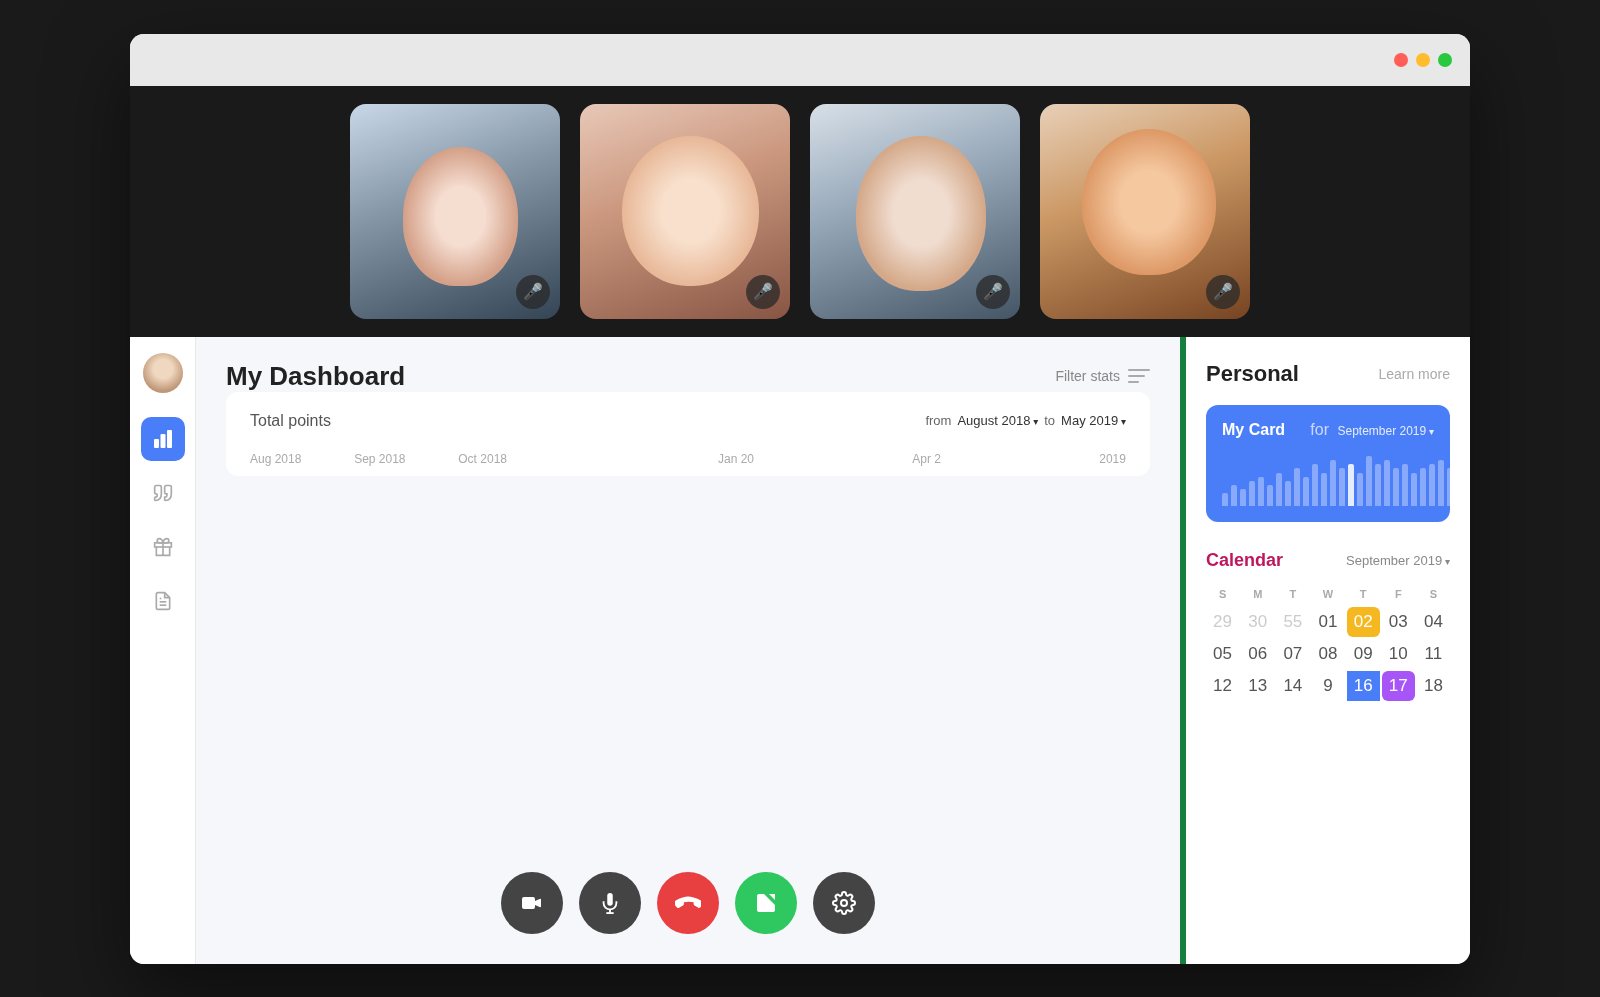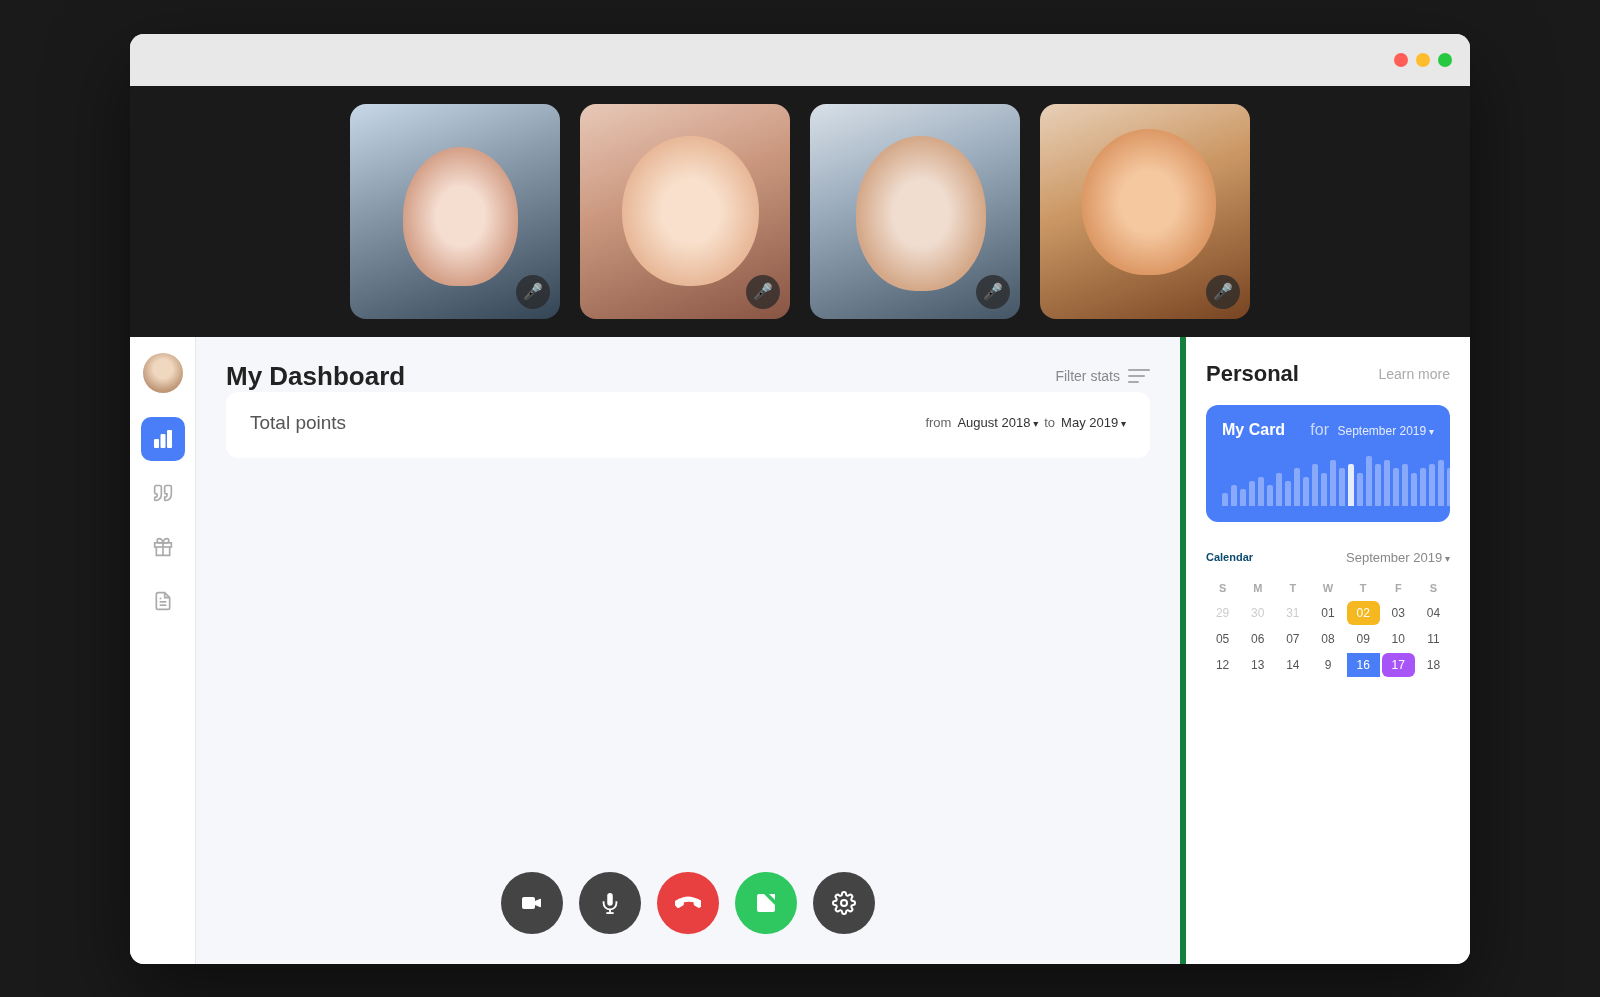--- a/index.html
+++ b/index.html
@@ -233,21 +233,21 @@
       padding: 20px 24px 10px;
       position: relative;
     }
     .chart-header {
       display: flex;
       align-items: center;
       justify-content: space-between;
       margin-bottom: 14px;
     }
     .chart-title {
-      font-size: 19px;
+      font-size: 16px;
       color: #555;
       font-weight: 500;
     }
     .date-range {
       display: flex;
       align-items: center;
       gap: 6px;
       font-size: 13px;
       color: #666;
     }
@@ -401,23 +401,23 @@
     }
 
     
     .calendar-header {
       display: flex;
       align-items: center;
       justify-content: space-between;
       margin-bottom: 12px;
     }
     .calendar-title {
-      font-size: 11px;
+      font-size: 18px;
       font-weight: 600;
-      color: #0c4a6e;
+      color: #be185d;
     }
     .calendar-month {
       font-size: 13px;
       color: #888;
       cursor: pointer;
     }
     .calendar-month::after {
       content: ' ▾';
       font-size: 10px;
     }
@@ -425,21 +425,21 @@
       width: 100%;
     }
     .cal-row {
       display: grid;
       grid-template-columns: repeat(7, 1fr);
       gap: 2px;
       margin-bottom: 2px;
     }
     .cal-cell {
       text-align: center;
-      font-size: 12px;
+      font-size: 17px;
       padding: 5px 2px;
       border-radius: 6px;
       color: #555;
     }
     .cal-header {
       font-weight: 600;
       color: #aaa;
       font-size: 11px;
     }
     .cal-today {
@@ -544,20 +544,35 @@
           <span class="chart-title">Total points</span>
           <div class="date-range">
             <span>from</span>
             <span class="date-select">August 2018</span>
             <span>to</span>
             <span class="date-select">May 2019</span>
           </div>
         </div>
 
 
+        <div class="chart-labels">
+          <span>Aug 2018</span>
+          <span>Sep 2018</span>
+          <span>Oct 2018</span>
+          <span></span>
+          <span></span>
+          <span></span>
+          <span>Jan 20</span>
+          <span></span>
+          <span></span>
+          <span>Apr 2</span>
+          <span></span>
+          <span></span>
+          <span>2019</span>
+        </div>
       </div>
 
       <div class="call-controls">
         <div class="ctrl-btn ctrl-dark">
           <svg width="24" height="24" viewBox="0 0 24 24" fill="white">
             <path d="M15 10l4.553-2.069A1 1 0 0 1 21 8.87v6.26a1 1 0 0 1-1.447.888L15 14v-4z"></path>
             <rect x="2" y="6" width="13" height="12" rx="2"></rect>
           </svg>
         </div>
         <div class="ctrl-btn ctrl-dark">
@@ -646,21 +661,21 @@
             <div class="cal-cell cal-header">T</div>
             <div class="cal-cell cal-header">W</div>
             <div class="cal-cell cal-header">T</div>
             <div class="cal-cell cal-header">F</div>
             <div class="cal-cell cal-header">S</div>
           </div>
 
           <div class="cal-row">
             <div class="cal-cell cal-prev-month">29</div>
             <div class="cal-cell cal-prev-month">30</div>
-            <div class="cal-cell cal-prev-month">31</div>
+            <div class="cal-cell cal-prev-month">55</div>
             <div class="cal-cell">01</div>
             <div class="cal-cell cal-highlight">02</div>
             <div class="cal-cell">03</div>
             <div class="cal-cell">04</div>
           </div>
 
           <div class="cal-row">
             <div class="cal-cell">05</div>
             <div class="cal-cell">06</div>
             <div class="cal-cell">07</div>

